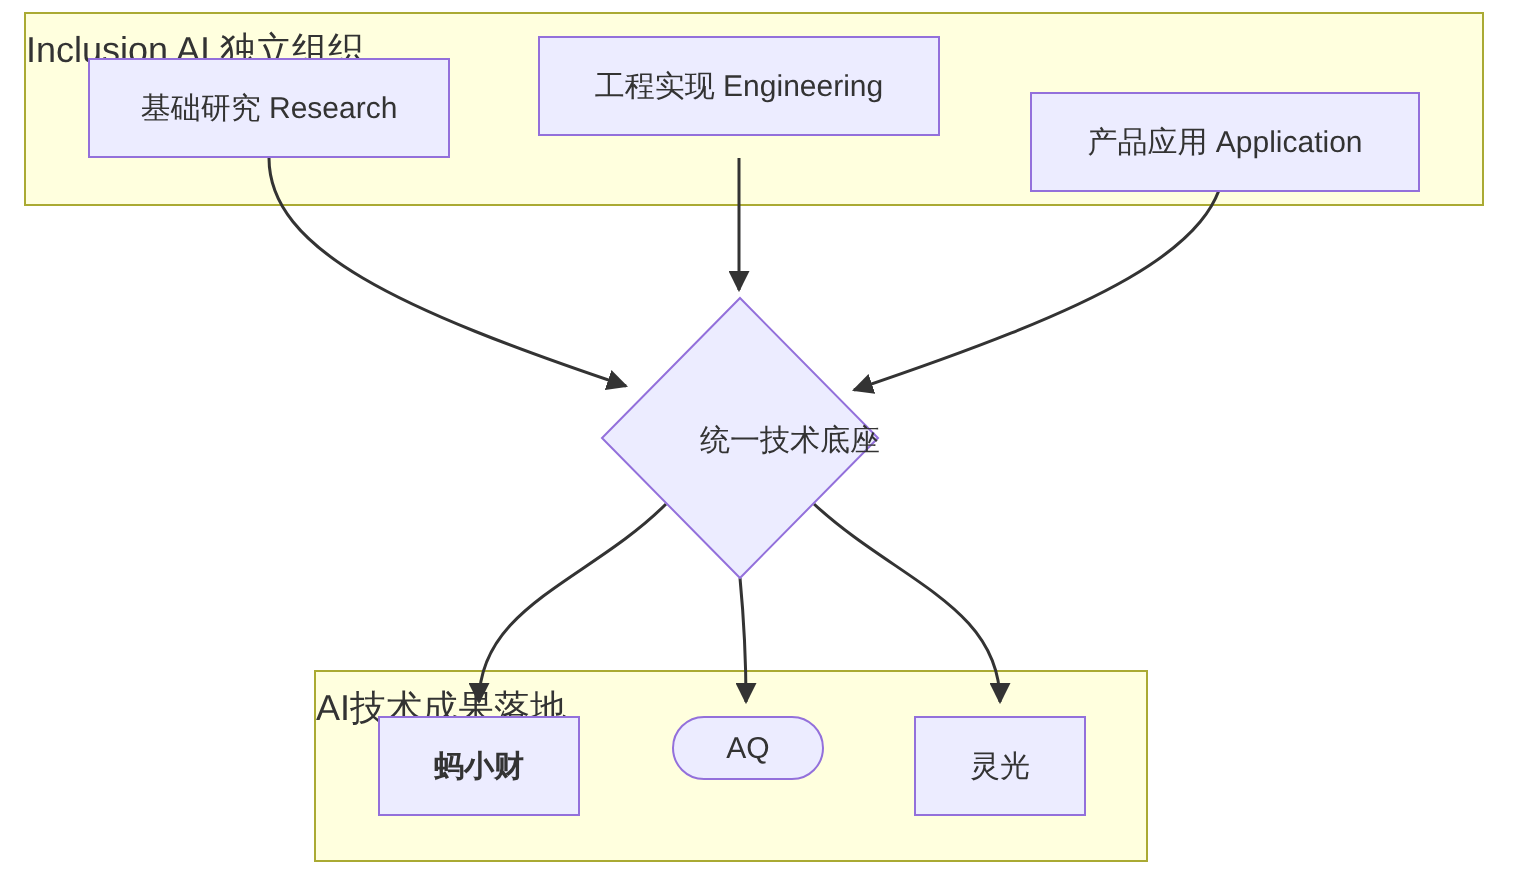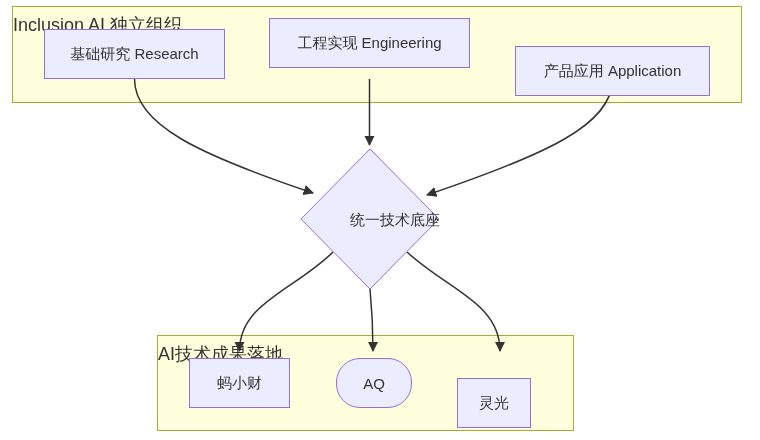--- a/index.html
+++ b/index.html
@@ -34,23 +34,23 @@
     position:absolute; left:300px; top:211px; width:140px;
     text-align:right; font-size:15px; color:#333333; z-index:3;
   }
   
   #top-cluster   { left:12px;  top:6px;   width:730px; height:97px; }
   #node-research { left:44px;  top:29px;  width:181px; height:50px; }
   #node-engineering { left:269px; top:18px; width:201px; height:50px; }
   #node-application { left:515px; top:29px; width:195px; height:50px;margin-top:17px; }
   
   #bottom-cluster { left:157px; top:335px; width:417px; height:96px; }
-  #node-maxiaocai { left:189px; top:358px; width:101px; height:50px; }
-  #node-aq        { left:336px; top:358px; width:76px;  height:50px;border-radius:24px; }
-  #node-lingguang { left:457px; top:378px; width:74px;  height:50px; }
+  #node-maxiaocai { left:189px; top:358px; width:101px; height:50px;font-weight:bold; }
+  #node-aq        { left:336px; top:358px; width:76px;  height:32px;border-radius:24px; }
+  #node-lingguang { left:457px; top:358px; width:86px;  height:50px; }
 </style>
 </head>
 <body>
 
 <div id="canvas">
 
   <div id="top-cluster" class="cluster">
     <div class="cluster-title">Inclusion AI 独立组织</div>
   </div>
 

